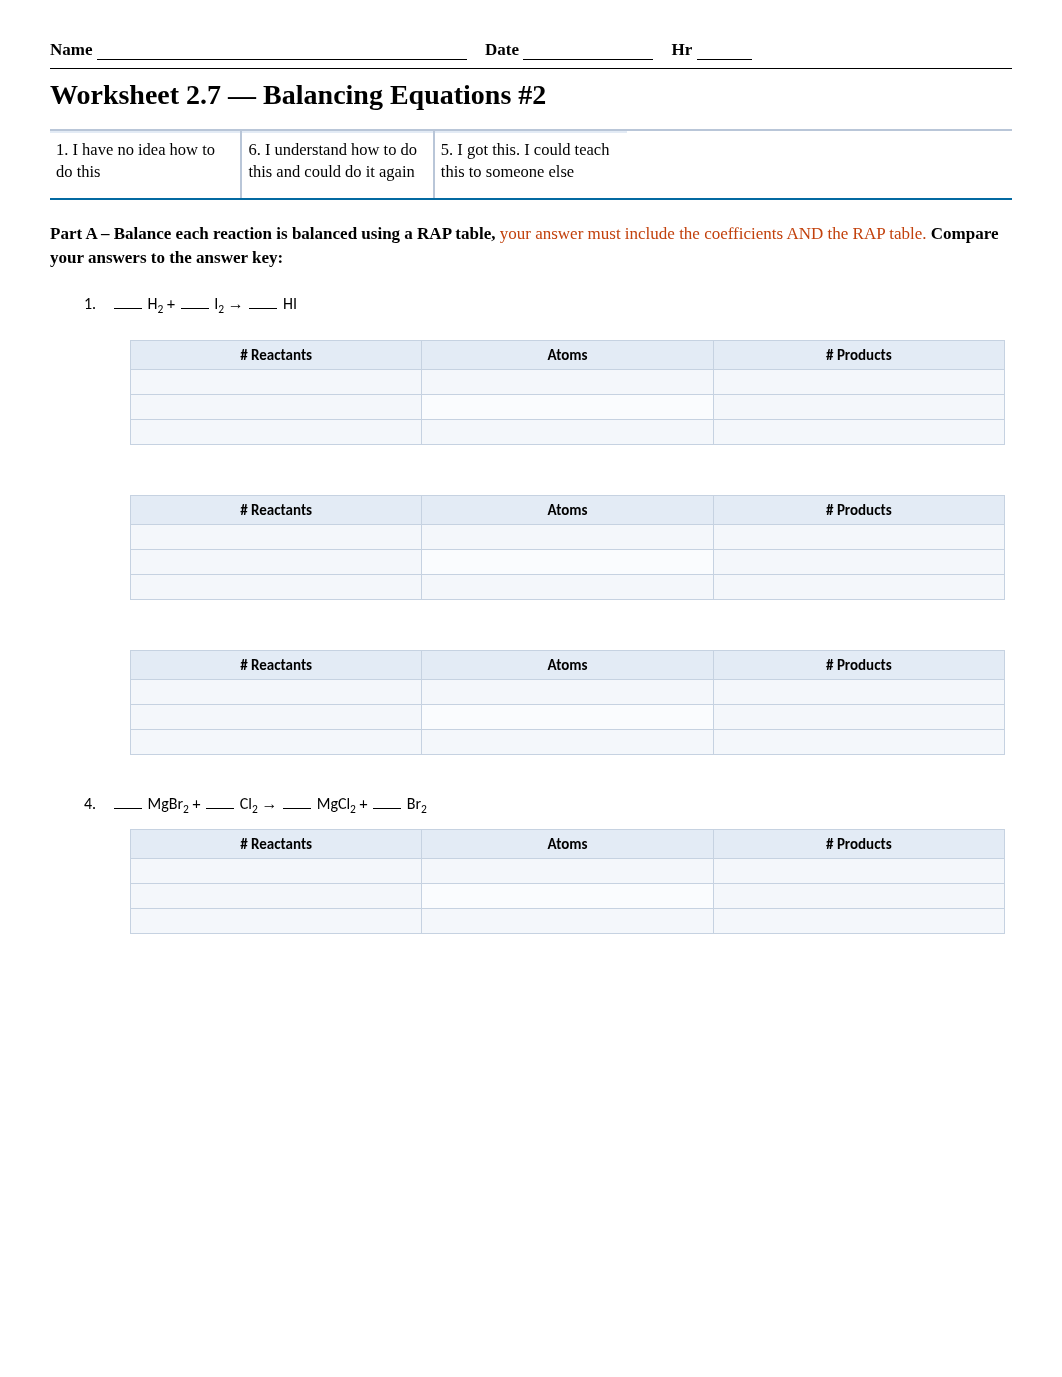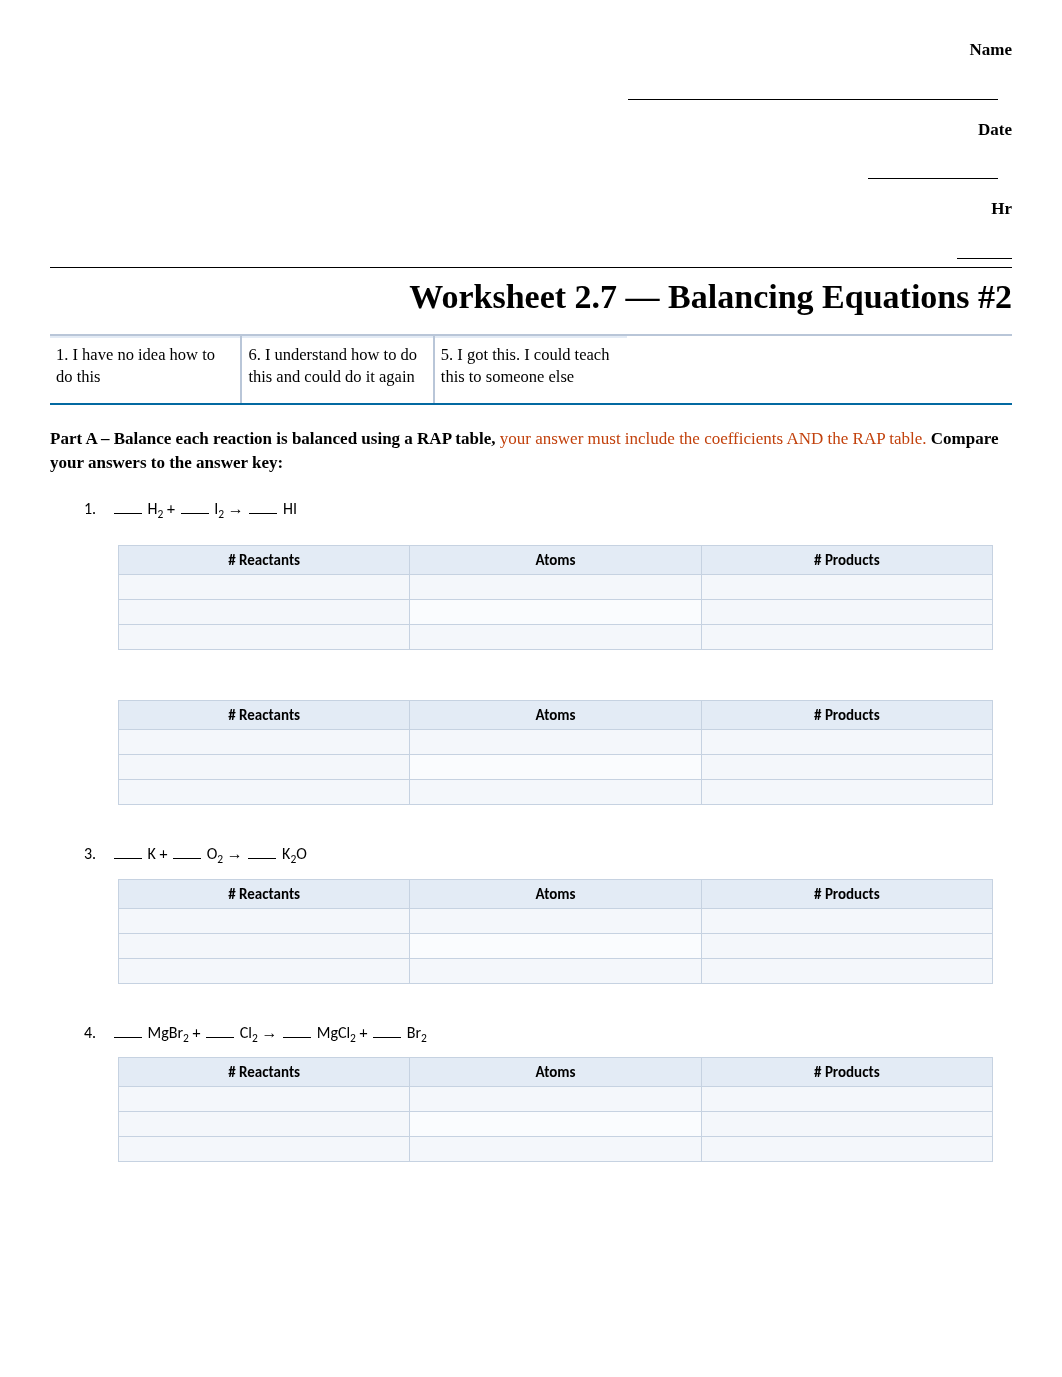--- a/index.html
+++ b/index.html
@@ -12,41 +12,40 @@
     background: #fff;
     color: #000;
   }
   .header-line {
     font-family: "Garamond", "Times New Roman", serif;
     font-weight: bold;
     font-size: 17px;
     display: flex;
     align-items: flex-end;
     margin-bottom: 8px;
-    flex-direction: column;
   }
   .header-line .label { white-space: pre; }
   .blank {
     display: inline-block;
     border-bottom: 1px solid #000;
     height: 1.1em;
     vertical-align: bottom;
   }
   .blank-name { width: 370px; margin-right: 14px; }
   .blank-date { width: 130px; margin-right: 14px; }
   .blank-hr   { width: 55px; }
 
   
   .hr { border-top: 1px solid #000; margin: 4px 0 10px 0; }
 
   h1.title {
     font-family: "Garamond", "Times New Roman", serif;
     font-weight: bold;
-    font-size: 34px;
-    text-align: right;
+    font-size: 28px;
+    text-align: left;
     margin: 6px 0 18px 0;
   }
 
   
   .rubric {
     display: grid;
     grid-template-columns: repeat(5, 1fr);
     width: 100%;
     border-top: 2px solid #b9c6d8;
     border-bottom: 2px solid #0369a1;
@@ -97,21 +96,21 @@
     width: 28px;
     height: 0.95em;
     vertical-align: baseline;
     margin: 0 2px;
   }
   sub { font-size: 0.72em; vertical-align: sub; }
   .arrow { font-family: "Arial", sans-serif; }
 
   
   .rap {
-    margin: 10px 0 0 34px;
+    margin: 10px 0 0 46px;
     width: 875px;
     border-collapse: collapse;
   }
   .rap th {
     font-family: "Calibri","Arial",sans-serif;
     font-weight: bold;
     font-size: 15px;
     padding: 5px 0;
     text-align: center;
     background: #e3ebf5;
@@ -221,21 +220,20 @@
           </tr>
       <tr>
             <td></td>
             <td></td>
             <td></td>
           </tr>
     </tbody>
       </table>
     </div>
     <div class="eq-block">
-      <div><span class="eq-num">3.</span><span class="eq-text"><span class="coef-blank"></span> K    +   <span class="coef-blank"></span> O<sub>2</sub>   <span class="arrow">→</span>    <span class="coef-blank"></span> K<sub>2</sub>O</span></div>
       <div style="height: 2px;"></div>
       <table class="rap">
     <colgroup>
           <col class="c1">
           <col class="c2">
           <col class="c3">
         </colgroup>
     <thead>
           <tr>
       <th># Reactants</th>

